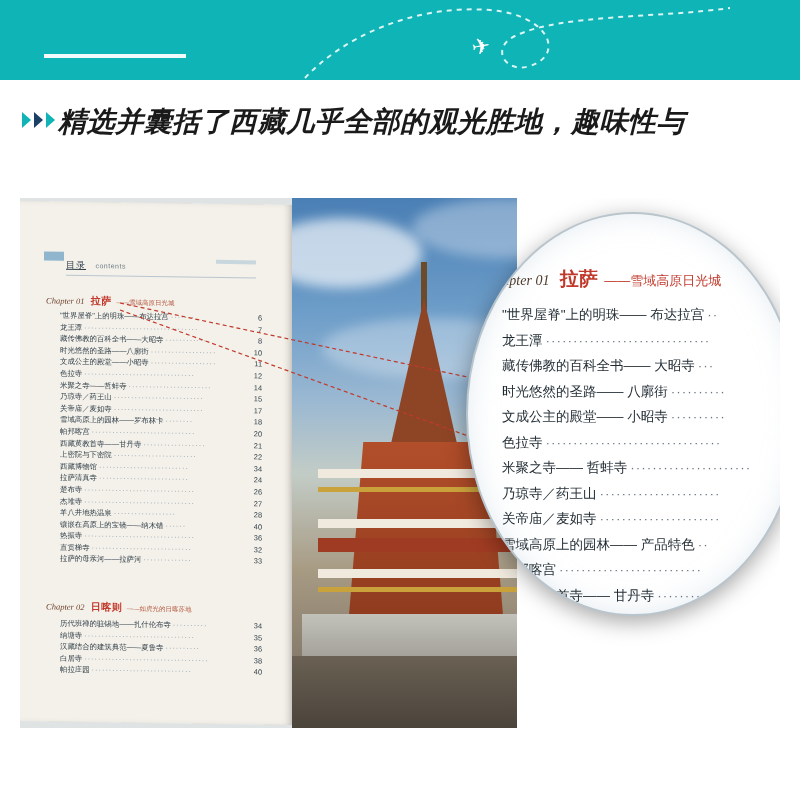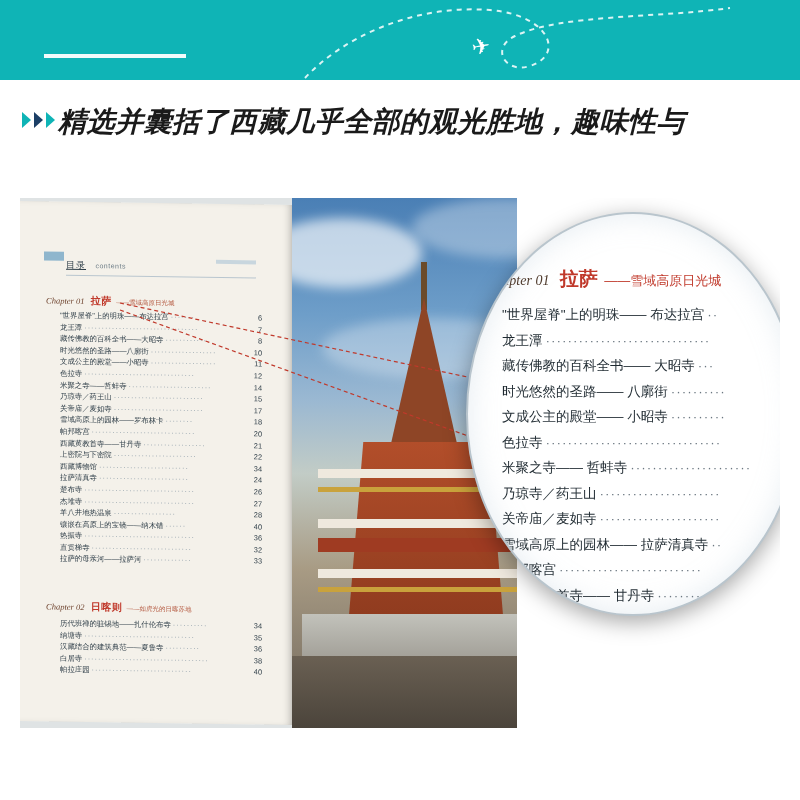--- a/index.html
+++ b/index.html
@@ -462,18 +462,18 @@
     <ul class="lens-list">
       <li><span>"世界屋脊"上的明珠—— 布达拉宫</span><span class="dots">··</span></li>
       <li><span>龙王潭</span><span class="dots">······························</span></li>
       <li><span>藏传佛教的百科全书—— 大昭寺</span><span class="dots">···</span></li>
       <li><span>时光悠然的圣路—— 八廓街</span><span class="dots">··········</span></li>
       <li><span>文成公主的殿堂—— 小昭寺</span><span class="dots">··········</span></li>
       <li><span>色拉寺</span><span class="dots">································</span></li>
       <li><span>米聚之寺—— 哲蚌寺</span><span class="dots">······················</span></li>
       <li><span>乃琼寺／药王山</span><span class="dots">······················</span></li>
       <li><span>关帝庙／麦如寺</span><span class="dots">······················</span></li>
-      <li><span>雪域高原上的园林—— 拉萨清真寺</span><span class="dots">··</span></li>
+      <li><span>雪域高原上的园林—— 产品特色</span><span class="dots">··</span></li>
       <li><span>帕邦喀宫</span><span class="dots">··························</span></li>
       <li><span>西藏黄教首寺—— 甘丹寺</span><span class="dots">············</span></li>
     </ul>
   </div>
 </div>
 
 </body></html>

